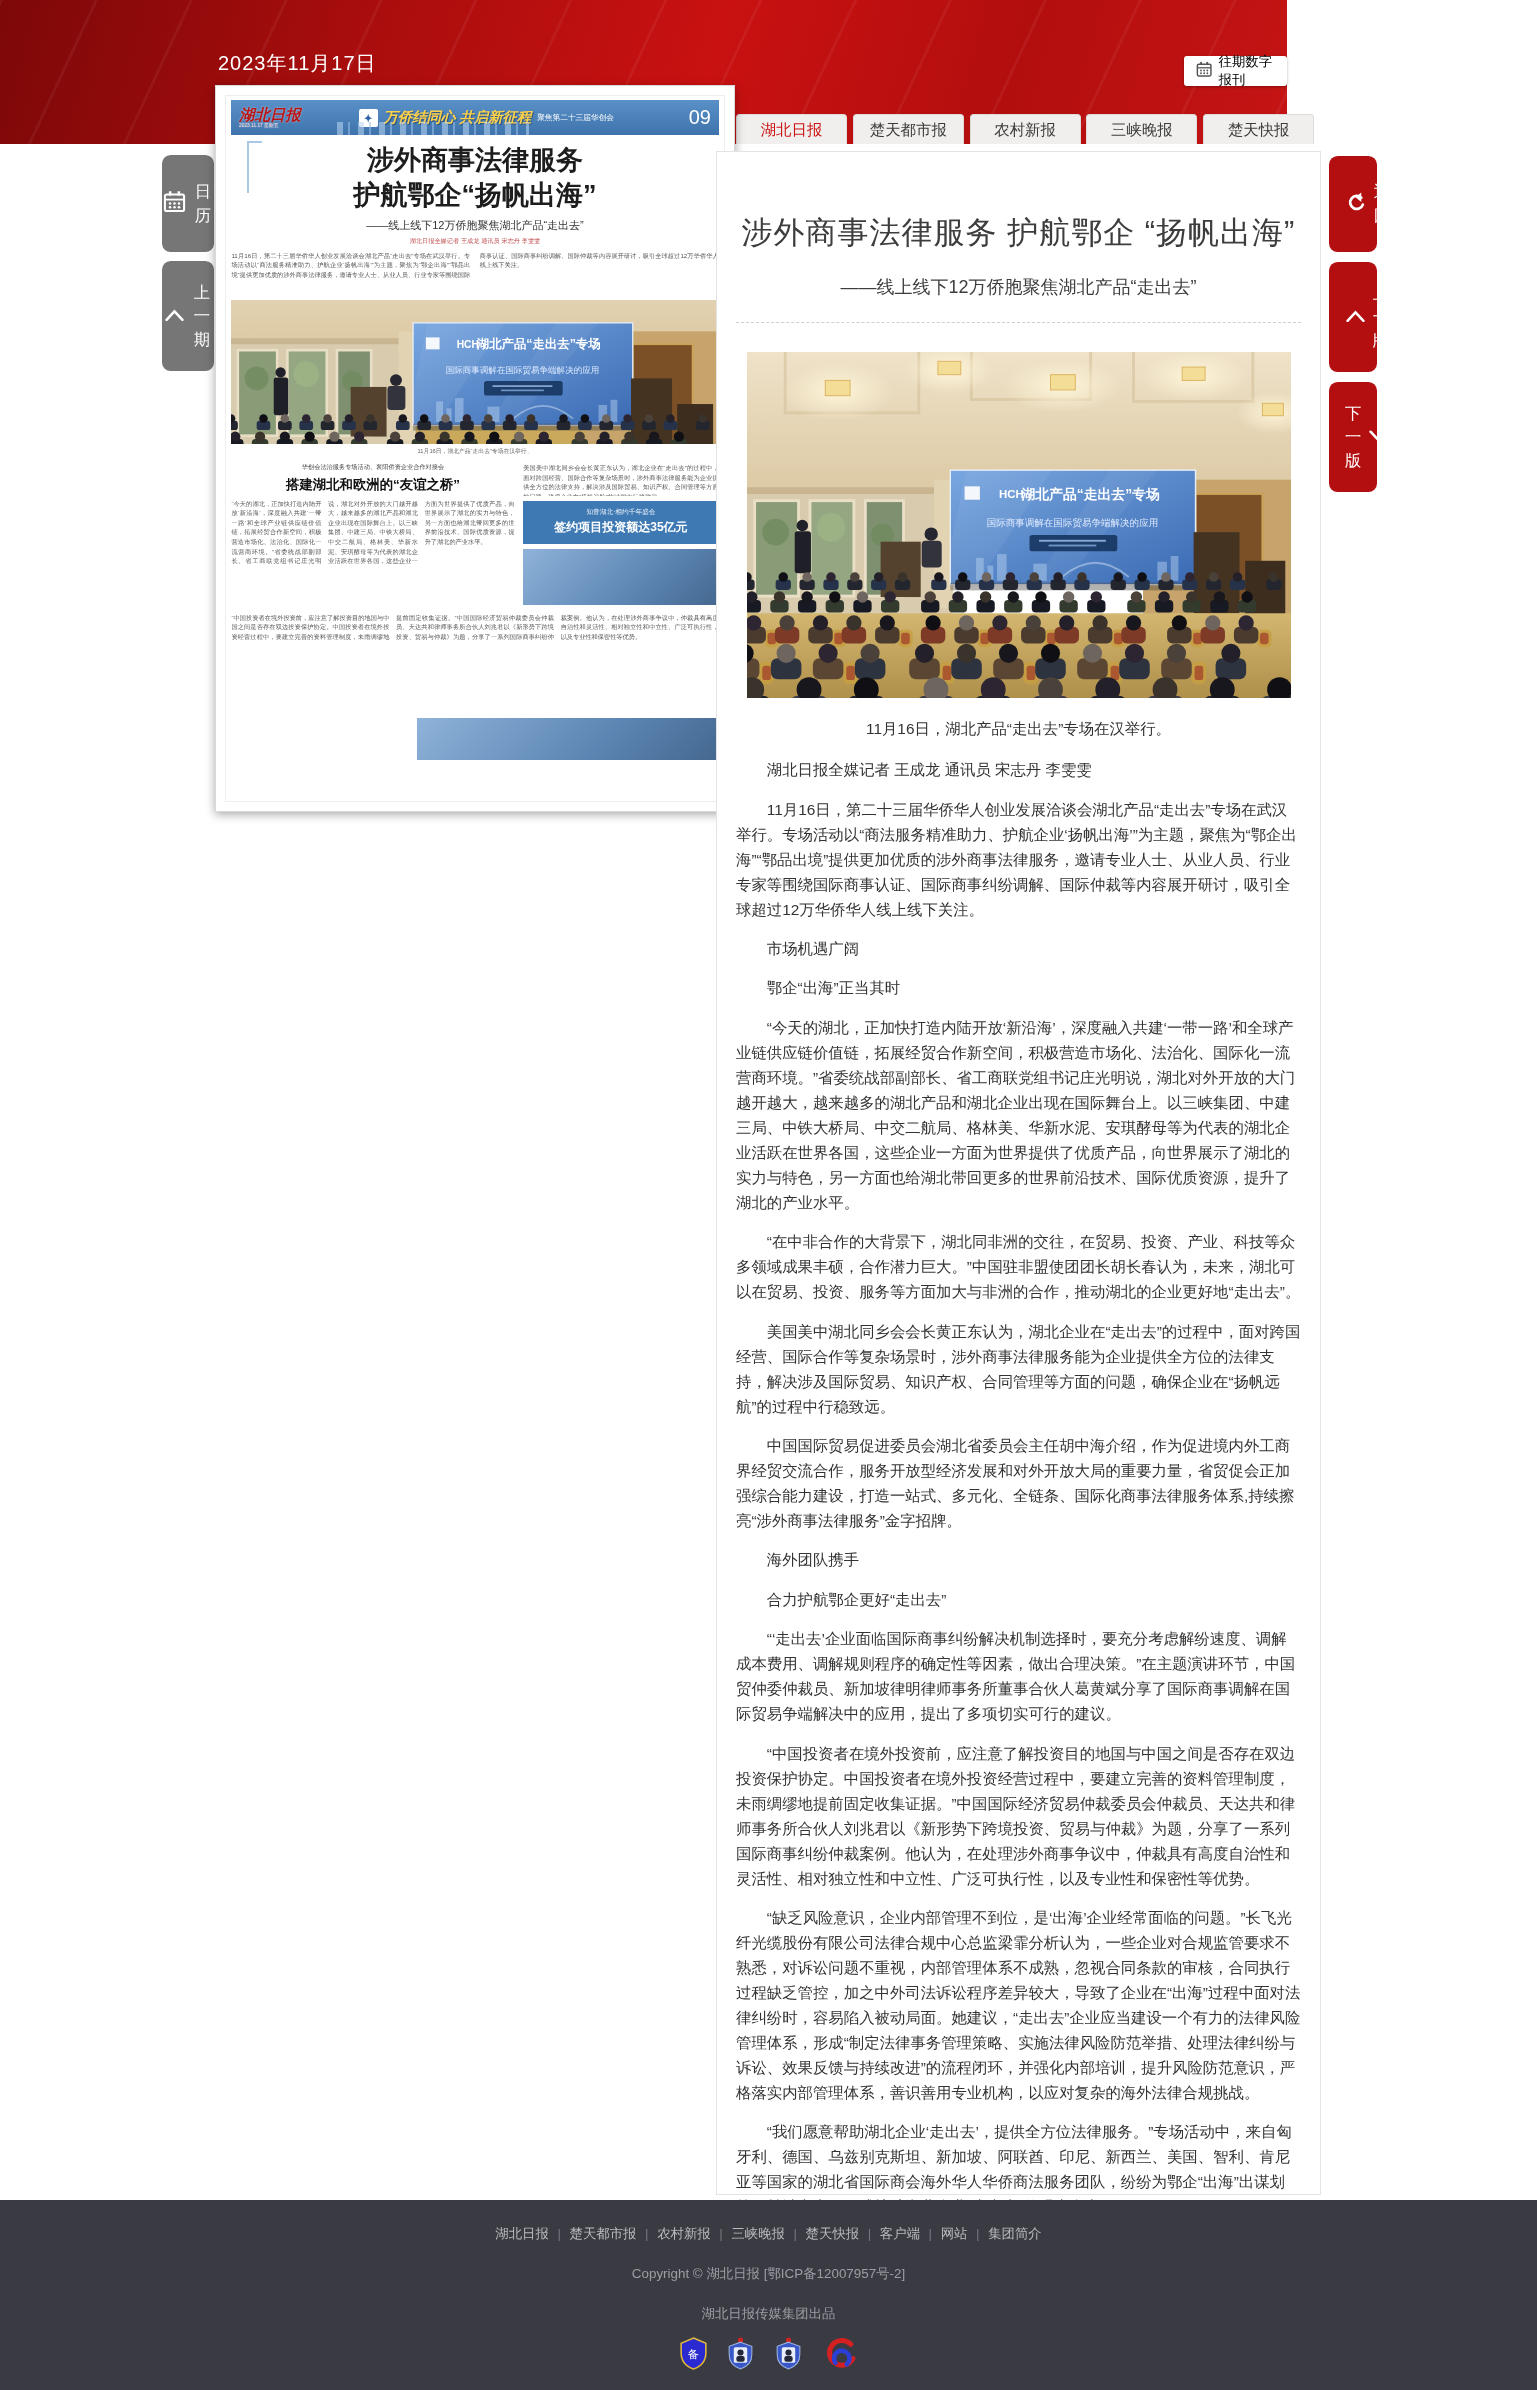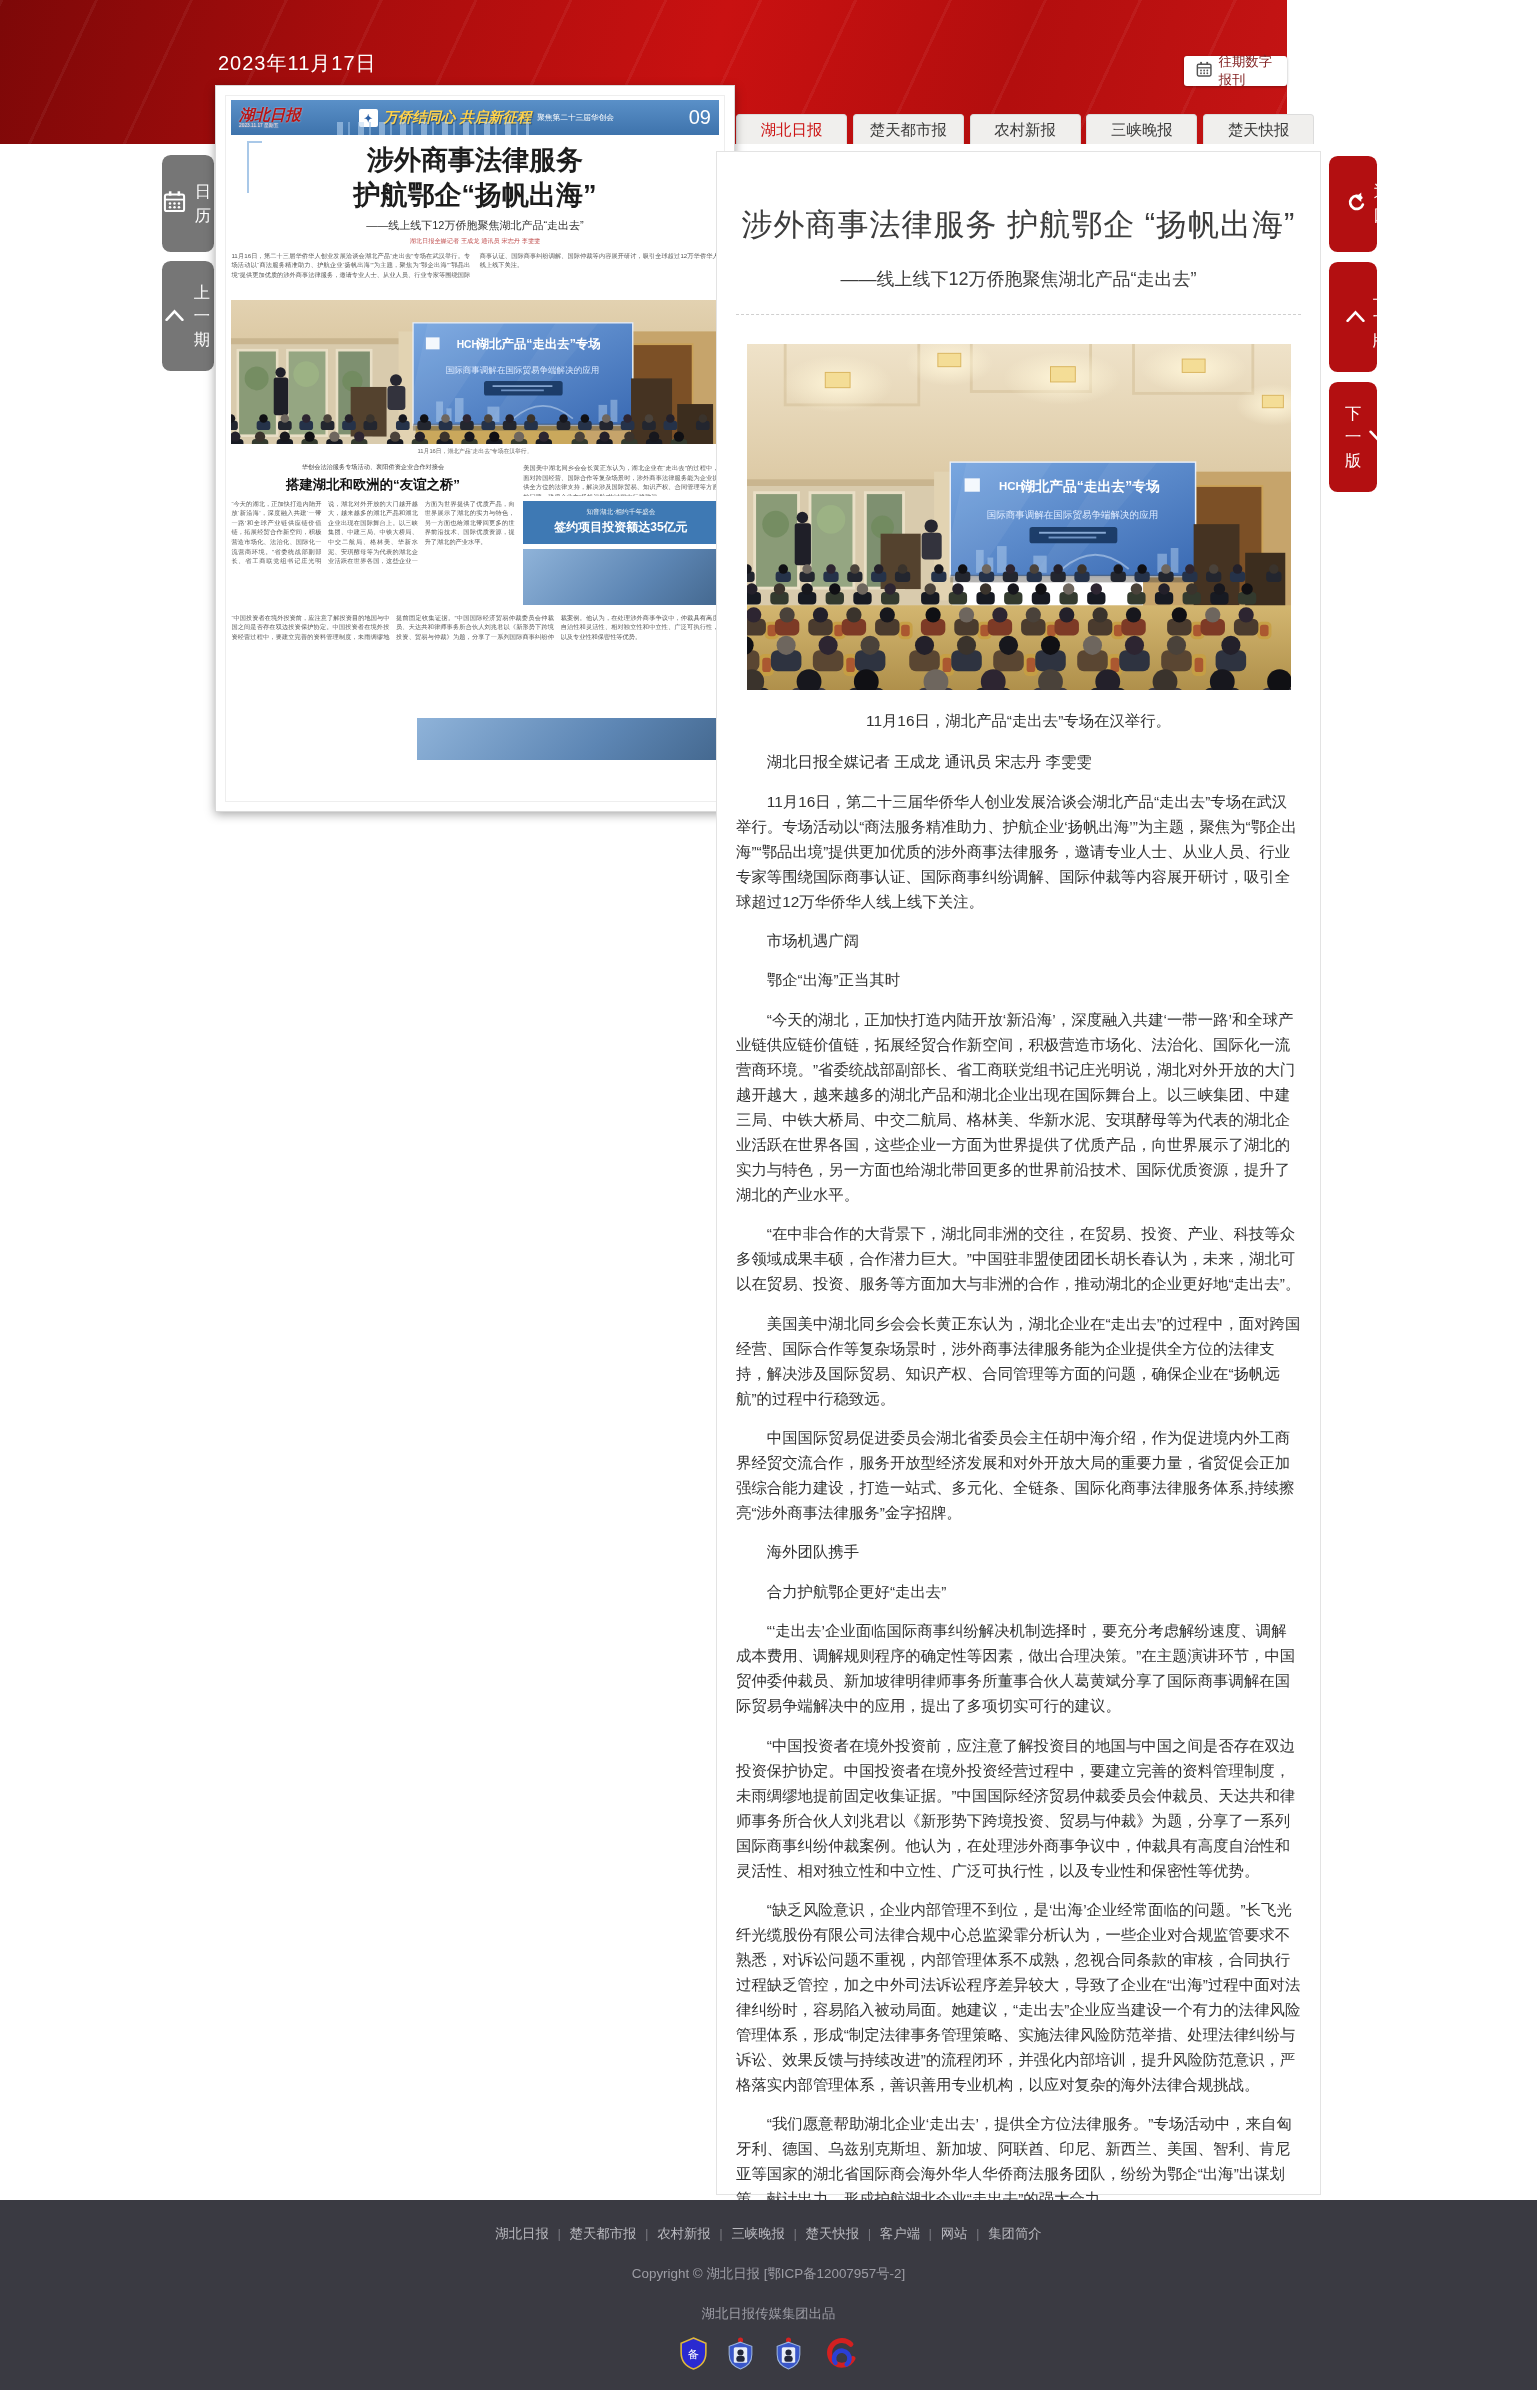--- a/index.html
+++ b/index.html
@@ -5,21 +5,21 @@
   * { margin:0; padding:0; box-sizing:border-box; }
   html,body { width:1537px; height:2390px; background:#fff; font-family:"Liberation Sans", sans-serif; position:relative; overflow:hidden; }
 
   
   .red-header { position:absolute; left:0; top:0; width:1287px; height:144px;
     background:linear-gradient(105deg,#7d0808 0%,#a90d0d 28%,#c91111 55%,#b30e0e 78%,#c51414 100%); }
   .red-header .streaks { position:absolute; inset:0;
     background:repeating-linear-gradient(115deg, rgba(255,255,255,0.05) 0 2.9px, rgba(255,255,255,0) 2.9px 86px); }
   .header-date { position:absolute; left:218px; top:50px; color:#fff; font-size:20px; letter-spacing:1px; }
   .past-btn { position:absolute; left:1184px; top:56px; height:30px; background:#fff; border-radius:2.9px;
-    display:flex; align-items:center; gap:6.7px; padding:0 11.5px; font-size:13.4px; color:#7f1d1d; cursor:pointer;
+    display:flex; align-items:center; gap:6.7px; padding:0 11.5px; font-size:13.4px; color:#000000; cursor:pointer;
     box-shadow:0 1px 2.9px rgba(0,0,0,0.3); }
   .tabs { position:absolute; left:736px; bottom:0; display:flex; gap:5.8px; }
   .tab { width:111px; height:30px; line-height:30px; text-align:center; font-size:15.4px; color:#3c3c3c;
     background:#f0efed; border:1px solid #dcdcdc; border-bottom:none; border-radius:3.8px 3.8px 0 0; cursor:pointer; }
   .tab.active { color:#cc1414; }
 
   
   .rail-btn { position:absolute; width:52px; border-radius:8.6px; display:flex; 
     align-items:center; justify-content:center; gap:6.7px; cursor:pointer; }
   .rail-gray { left:162px; background:#767676; color:#fff; }
@@ -66,21 +66,21 @@
   .page-bottom { display:flex; gap:8.6px; margin-top:7.7px; height:152px; }
   .pb-left { flex:1; }
   .pb-right { flex:1.15; display:flex; flex-direction:column; gap:4.8px; }
   .photo-pair { display:flex; gap:4.8px; height:61px; margin-top:4.8px; }
   .pp1 { flex:1; background:linear-gradient(160deg,#d8b05a 0 25%,#b7452f 25% 60%,#7c2f23 60%); }
   .pp2 { flex:1; background:linear-gradient(160deg,#cfae62 0 20%,#3f7f8a 20% 55%,#aa4633 55%); }
   .pb-right .mini-photo { max-height:42px; width:62%; align-self:flex-end; }
 
   
   .article-box { position:absolute; left:716px; top:151px; width:605px; height:2044px; background:#fff;
-    border:1px solid #e3e3e3; padding:8px 19px; }
+    border:1px solid #e3e3e3; padding:16px 19px; }
   .art-title { margin-top:44px; text-align:center; font-size:31px; color:#3d3d3d; font-weight:500; letter-spacing:1px; }
   .art-subtitle { margin-top:21px; text-align:center; font-size:18px; color:#3d3d3d; }
   .art-divider { border-top:1px dashed #cfcfcf; margin-top:23px; }
   .art-photo { width:544px; height:346px; margin:29px auto 0; overflow:hidden; }
   .art-photo svg { display:block; width:100%; height:100%; }
   .art-caption { margin-top:21px; text-align:center; font-size:15.4px; color:#333; }
   .art-body { margin-top:17.3px; }
   .art-body p { font-size:15.4px; line-height:25px; color:#333; text-indent:2em; margin:14.4px 0; }
 
   

